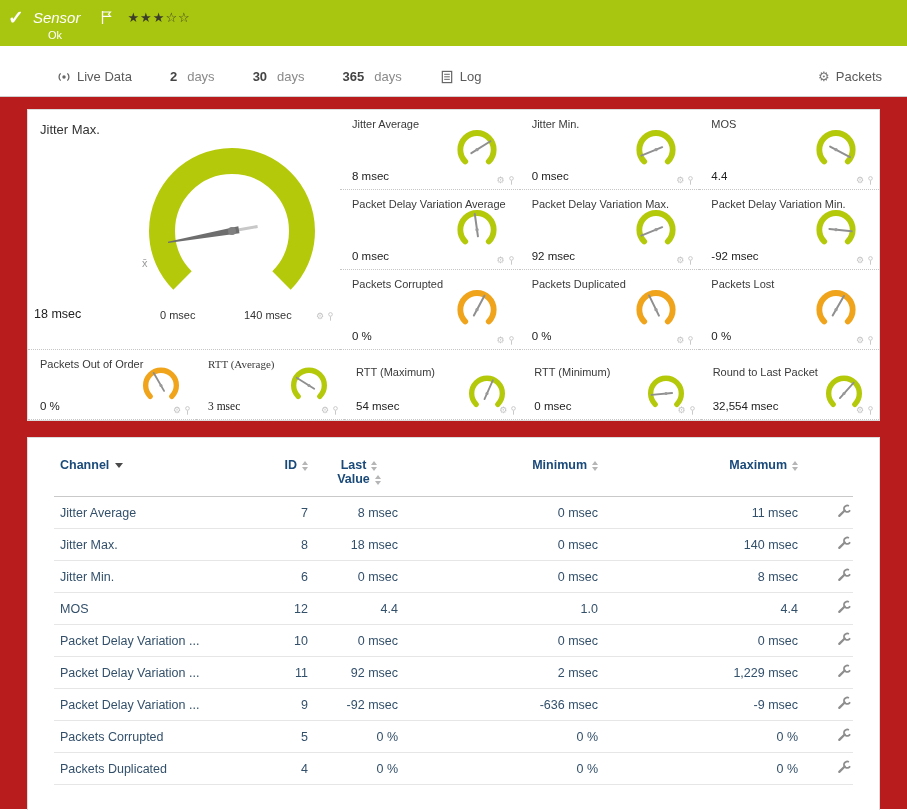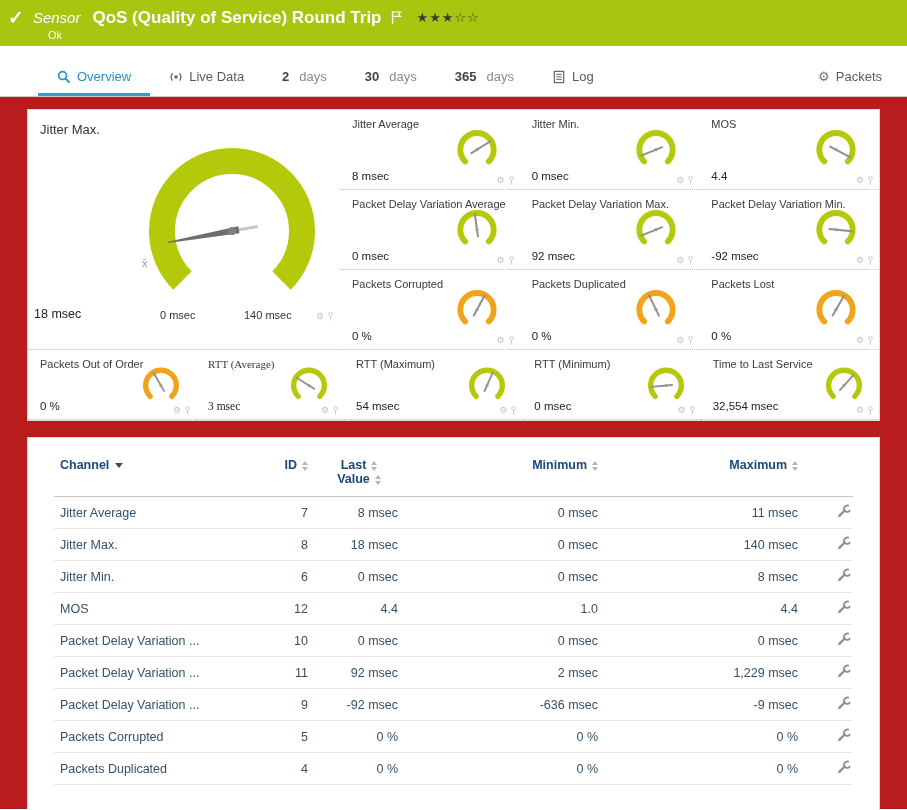--- a/index.html
+++ b/index.html
@@ -42,21 +42,21 @@
   .g-dial line { stroke:#8f8f8f; stroke-width:2.4; stroke-linecap:round; }
   .g-dial .hub { fill:#9a9a9a; }
   .g-value { position:absolute; left:12px; bottom:7px; font-size:11.5px; color:#222; }
   .g-tools { position:absolute; right:5px; bottom:3px; display:flex; align-items:center; gap:3px; color:#c4c4c4; }
   .g-tools .gear { font-size:9px; line-height:1; cursor:pointer; }
   .g-tools .pin { width:7px; height:11px; stroke:#c4c4c4; fill:none; stroke-width:1.3; cursor:pointer; }
 
   .gauges-bottom { display:flex; height:70px; }
   .gauges-bottom .cell { border-bottom:1px dotted #c6c6c6; }
   .gauges-bottom .g-dial { right:10px; top:11px; width:50px; height:46px; }
-  .cell.b1 { width:168px; } .cell.b2 { width:148px;font-family:Liberation Serif, serif; } .cell.bx { flex:1; }
+  .cell.b1 { width:168px; } .cell.b2 { width:148px;font-family:Liberation Serif, serif; } .cell.bx { flex:1;margin-top:8px; }
 
   
   .bigcell { position:relative; width:312px; border-bottom:1px dotted #c6c6c6; }
   .big-title { position:absolute; left:12px; top:12px; font-size:13px; color:#333; }
   .big-svg { position:absolute; left:104px; top:16px; width:200px; height:200px; }
   .big-arc { fill:none; stroke-width:26; }
   .big-needle polygon { fill:#6e6e6e; }
   .big-tail { stroke:#c8c8c8; stroke-width:3; }
   .big-hub { fill:#808080; }
   .xbar { font-size:11px; fill:#9a9a9a; }
@@ -85,39 +85,31 @@
   .sort .dn { border-top:4px solid #b5b5b5; }
   .wrench { width:14px; height:14px; cursor:pointer; }
 </style>
 </head>
 <body>
 
 <div class="topbar">
   <div class="topbar-row">
     <span class="tb-check">✓</span>
     <span class="tb-kind">Sensor</span>
-    <span class="tb-title">QoS (Quality of Service) Round Trip</span>
     <svg class="tb-flag" viewBox="0 0 13 15">
       <path d="M2.5 1v13" stroke="#fff" stroke-width="1.3" fill="none"></path>
       <path d="M2.5 2h8l-2 2.2 2 2.2h-8z" fill="none" stroke="#fff" stroke-width="1.1"></path>
     </svg>
     <span class="tb-stars"><span>★★★</span><span>☆☆</span></span>
   </div>
   <div class="tb-status">Ok</div>
 </div>
 
 <div class="tabswrap">
   <div class="tabs">
-    <div class="tab active">
-      <svg width="14" height="14" viewBox="0 0 15 15">
-        <circle cx="6" cy="6" r="4.2" fill="none" stroke="#2193cc" stroke-width="1.8"></circle>
-        <line x1="9.2" y1="9.2" x2="13.4" y2="13.4" stroke="#2193cc" stroke-width="2"></line>
-      </svg>
-      <span>Overview</span>
-    </div>
     <div class="tab">
       <svg width="14" height="14" viewBox="0 0 14 14">
         <circle cx="7" cy="7" r="1.7" fill="#666"></circle>
         <path d="M3.6 3.4a5 5 0 0 0 0 7.2 M10.4 3.4a5 5 0 0 1 0 7.2" fill="none" stroke="#666" stroke-width="1.3"></path>
       </svg>
       <span>Live Data</span>
     </div>
     <div class="tab">
       <span class="num">2</span>
         <span class="unit">days</span>
@@ -422,21 +414,21 @@
         <div class="g-tools">
             <span class="gear">⚙</span>
             <svg class="pin" viewBox="0 0 10 14">
               <circle cx="5" cy="4" r="2.6"></circle>
               <line x1="5" y1="7" x2="5" y2="13"></line>
             </svg>
           </div>
       </div>
 
       <div class="cell bx">
-        <div class="g-title">Time to Last Service</div>
+        <div class="g-title">Round to Last Packet</div>
         <svg class="g-dial" viewBox="0 0 60 60">
           <path class="arc" d="M15.86 46.14 A20 20 0 1 1 44.14 46.14" stroke="#b5c90b"></path>
           <g transform="rotate(42 30 32)">
               <line x1="30" y1="40" x2="30" y2="13"></line>
             </g>
           <circle class="hub" cx="30" cy="32" r="2"></circle>
         </svg>
         <div class="g-value">32,554 msec</div>
         <div class="g-tools">
             <span class="gear">⚙</span>

